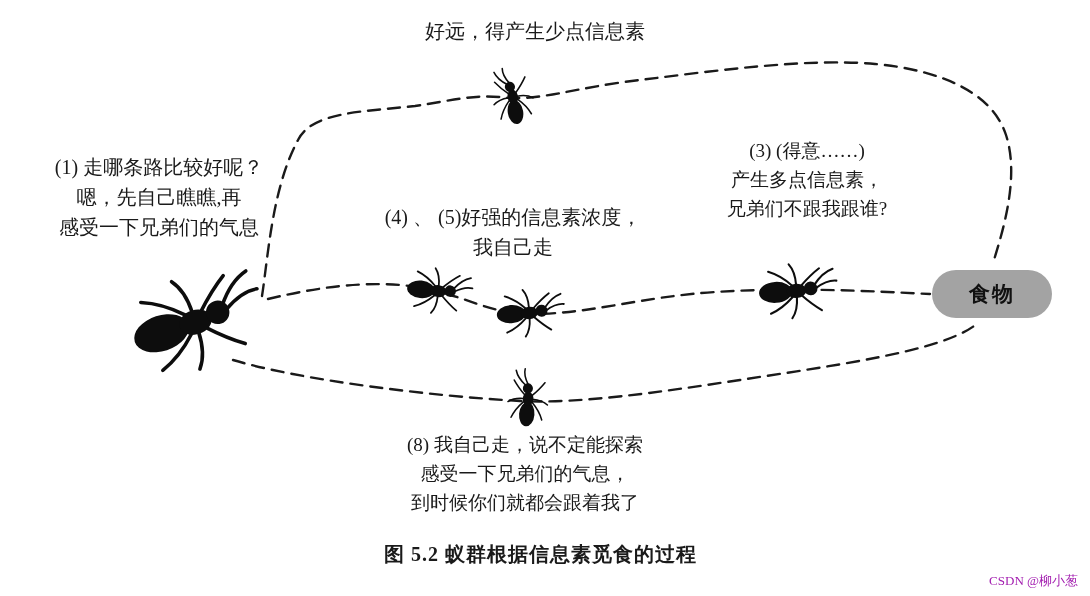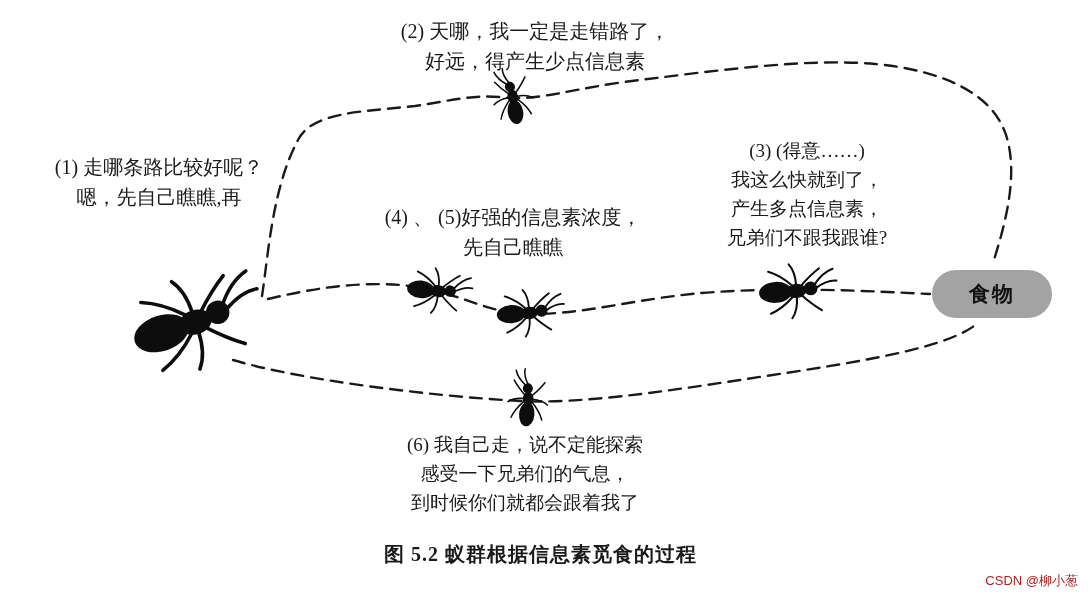--- a/index.html
+++ b/index.html
@@ -39,22 +39,22 @@
     left:0;right:9px;top:541px;
     text-align:center;
     font-size:20px;
     font-weight:bold;
     letter-spacing:1px;
   }
   .watermark{
     position:absolute;
     right:12px;bottom:6px;
     font-size:13px;
-    color:#b91c1c;
-    font-family:Liberation Sans, sans-serif;
+    color:#a21caf;
+    font-family:Liberation Serif, serif;
   }
 </style>
 </head>
 <body>
 
 <div class="stage">
 
   <svg width="1090" height="596" viewBox="0 0 1090 596">
     <defs>
       <g id="ant">
@@ -100,41 +100,40 @@
     <use href="#ant" transform="translate(513,98) rotate(-100) scale(1.1)"></use>
     <use href="#ant" transform="translate(437,291) rotate(6) scale(1.25)"></use>
     <use href="#ant" transform="translate(528,313) rotate(-4) scale(1.3)"></use>
     <use href="#ant" transform="translate(795,291) rotate(-4) scale(1.5)"></use>
     <use href="#ant" transform="translate(528,400) rotate(-85) scale(1.1)"></use>
   </svg>
 
   <div class="ann ann-1">
     <div>(1) 走哪条路比较好呢？</div>
     <div>嗯，先自己瞧瞧,再</div>
+    <div>感受一下兄弟们的气息</div>
   </div>
 
   <div class="ann ann-2">
-    <div>(2) 天哪，我一定是走错路了，</div>
     <div>好远，得产生少点信息素</div>
   </div>
 
   <div class="ann ann-3">
     <div>(3) (得意……)</div>
-    <div>我这么快就到了，</div>
     <div>产生多点信息素，</div>
     <div>兄弟们不跟我跟谁?</div>
   </div>
 
   <div class="ann ann-45">
     <div>(4) 、 (5)好强的信息素浓度，</div>
-    <div>先自己瞧瞧</div>
+    <div>我自己走</div>
   </div>
 
   <div class="ann ann-6">
-    <div>(6) 我自己走，说不定能探索</div>
+    <div>(8) 我自己走，说不定能探索</div>
     <div>感受一下兄弟们的气息，</div>
     <div>到时候你们就都会跟着我了</div>
   </div>
 
   <div class="food">食物</div>
 
   <div class="caption">图 5.2  蚁群根据信息素觅食的过程</div>
 
   <div class="watermark">CSDN @柳小葱</div>
 

